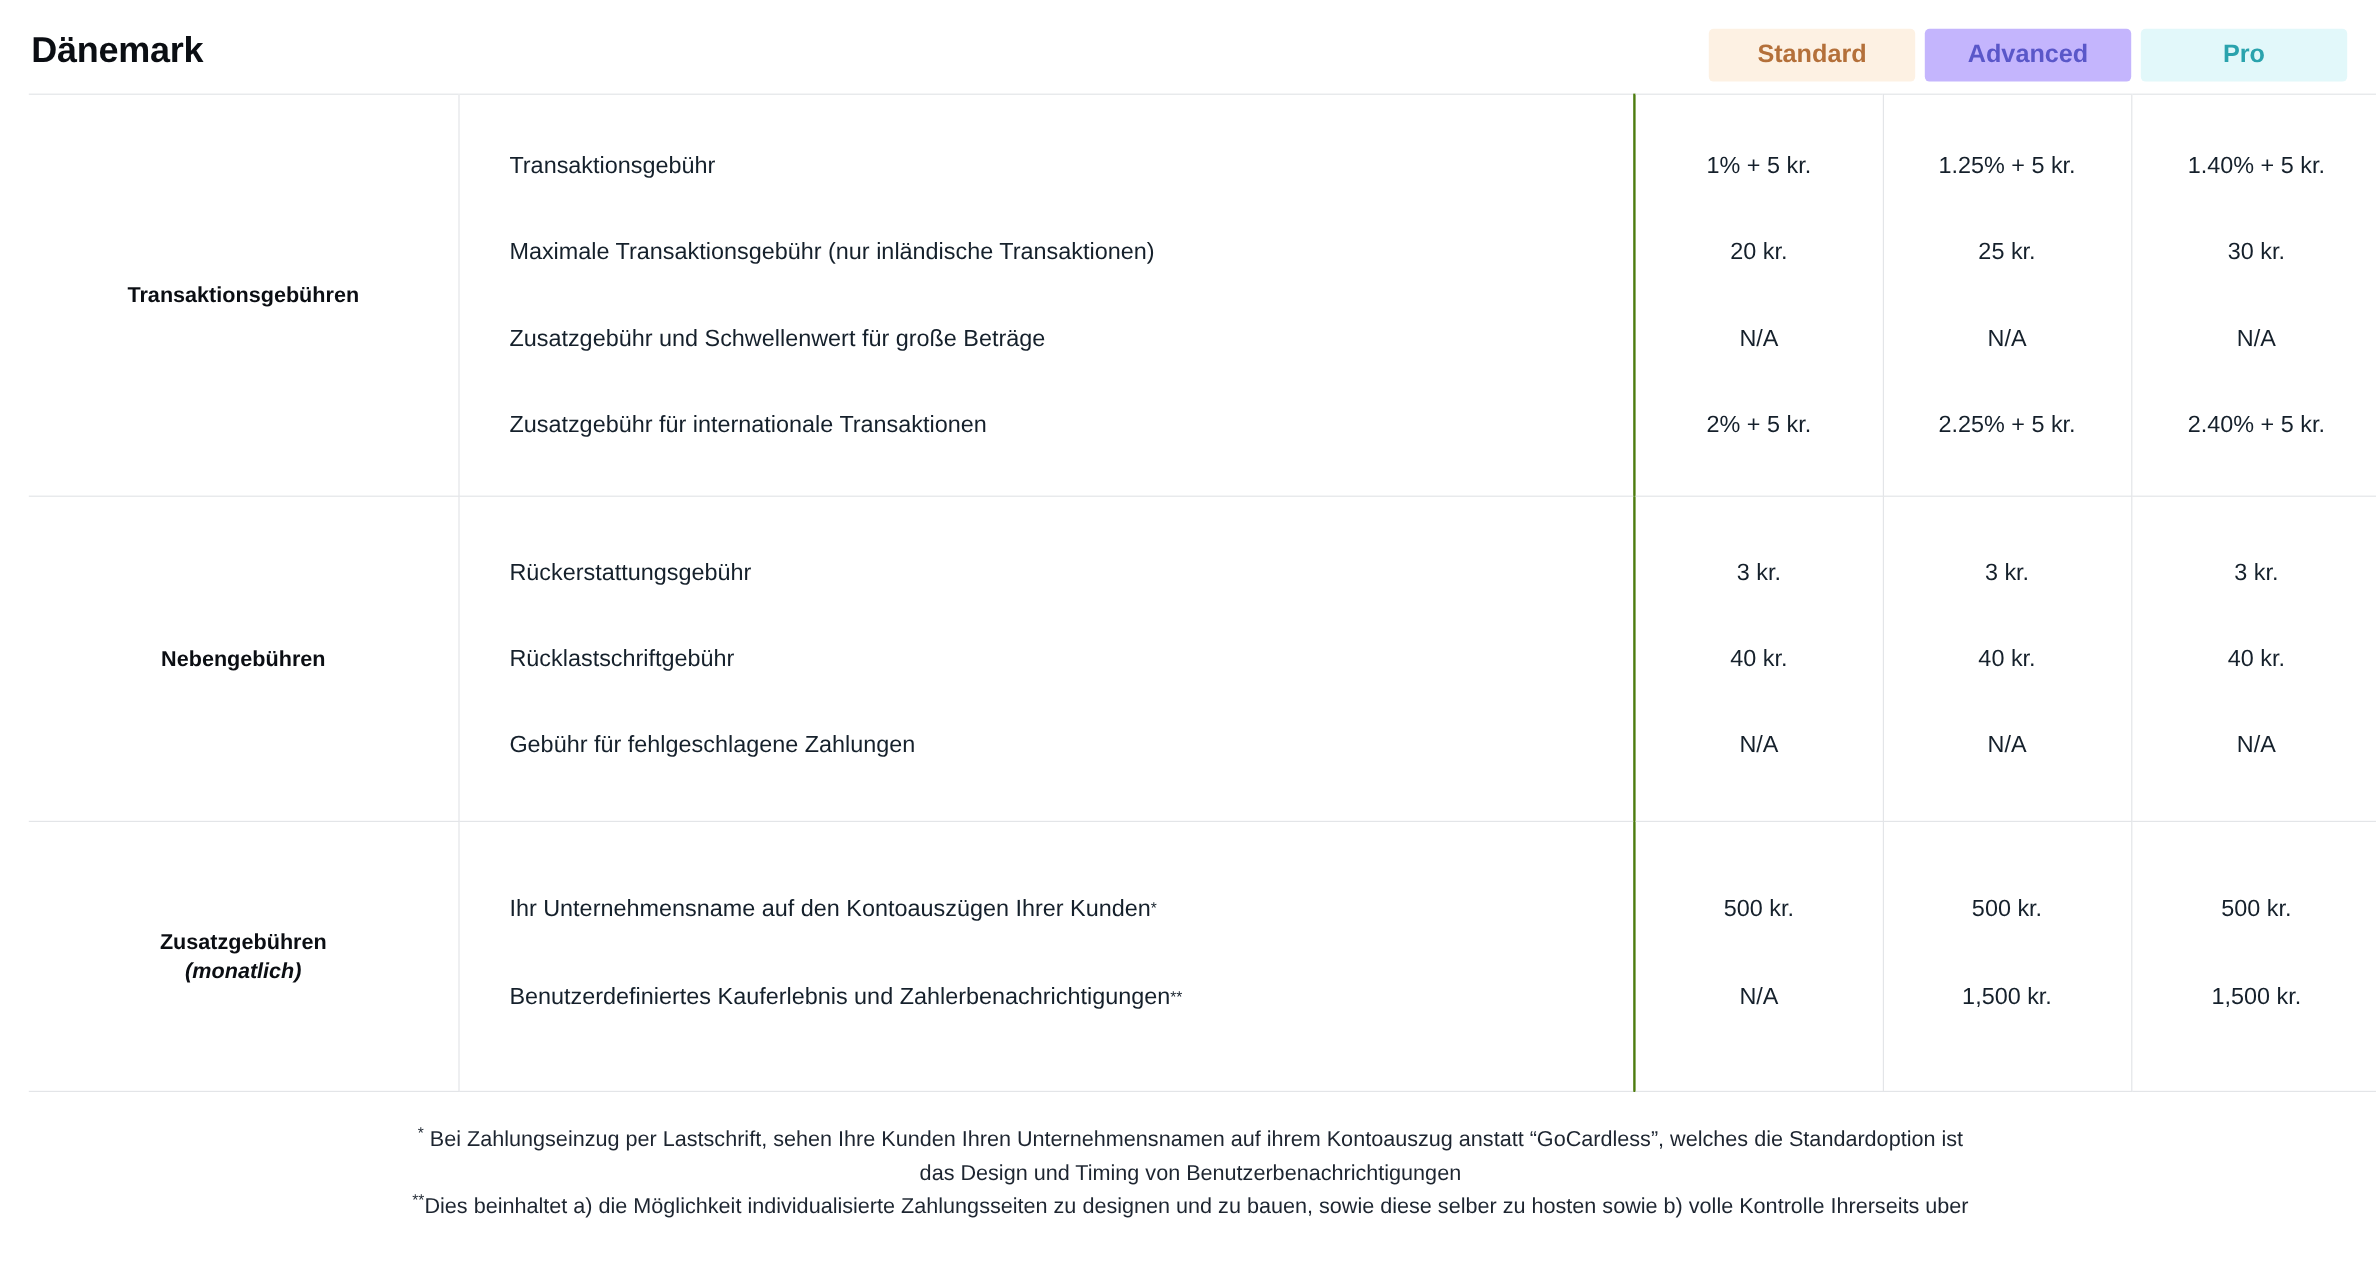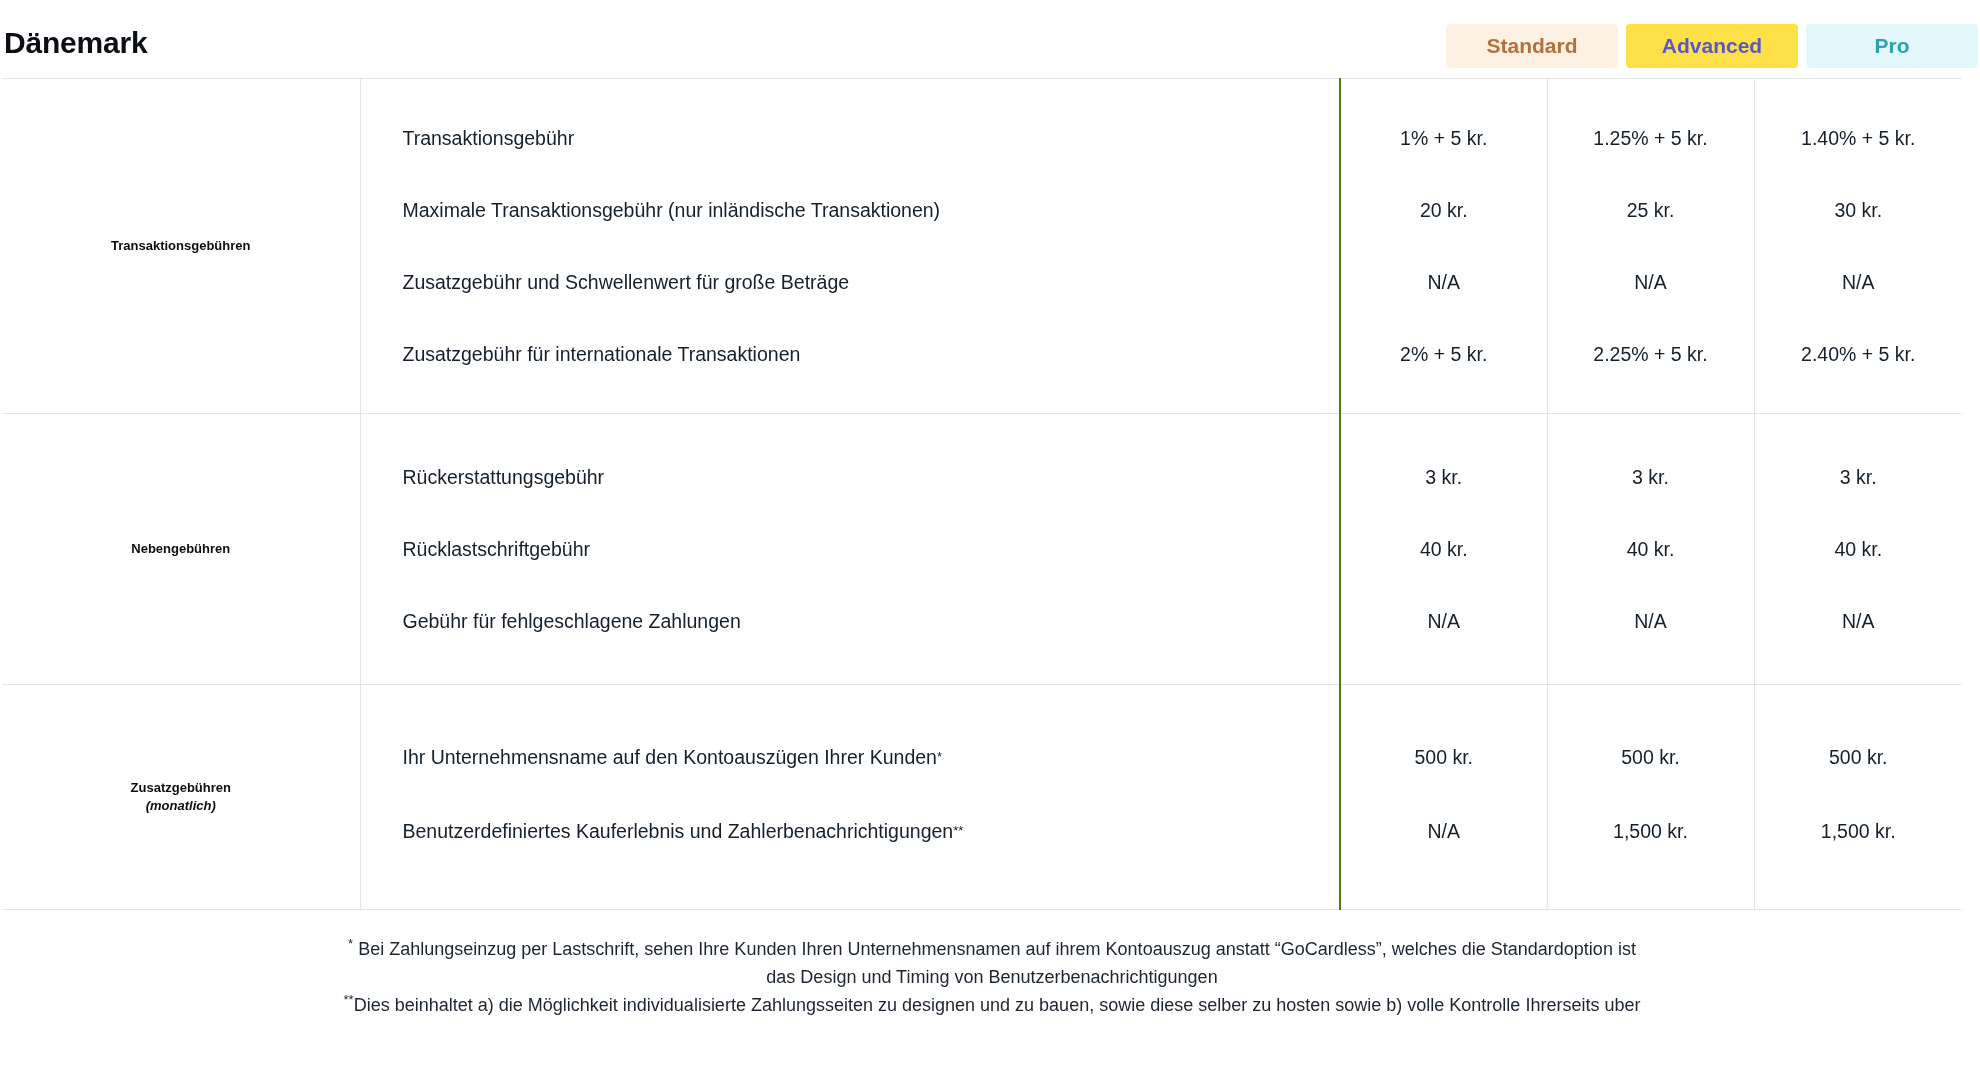--- a/index.html
+++ b/index.html
@@ -12,21 +12,21 @@
     height: 1070px;
     font-family: "Liberation Sans", sans-serif;
     color: #101820;
     overflow: hidden;
   }
   .page {
     position: relative;
     width: 1980px;
     height: 1070px;
     box-sizing: border-box;
-    padding: 0 2px;
+    padding: 0 24px;
   }
 
   
   .header-row {
     display: flex;
     align-items: flex-end;
     height: 78px;
     padding-left: 2px;
     box-sizing: border-box;
   }
@@ -50,39 +50,39 @@
     display: flex;
     align-items: center;
     justify-content: center;
     font-size: 21px;
     font-weight: 600;
     border-radius: 4px;
     margin-left: 8px;
     box-sizing: border-box;
   }
   .plan-standard { background: #fdf1e3; color: #b4703a; }
-  .plan-advanced { background: #fde047; color: #5a57c9; }
+  .plan-advanced { background: #c4b5fd; color: #5a57c9; }
   .plan-pro      { background: #e2f8fa; color: #2aa3ad; }
 
   
   table.fees {
     border-collapse: collapse;
     width: 1960px;
     table-layout: fixed;
     border-top: 1px solid #e3e5e8;
   }
   table.fees td {
     border-bottom: 1px solid #e3e5e8;
     vertical-align: middle;
   }
   .col-group {
     width: 358px;
     border-right: 1px solid #e3e5e8;
     text-align: center;
-    font-size: 13px;
+    font-size: 18px;
     font-weight: bold;
     color: #0b0e13;
     line-height: 1.35;
     padding: 0 12px;
     box-sizing: border-box;
   }
   .col-group em {
     font-style: italic;
     font-weight: bold;
   }

